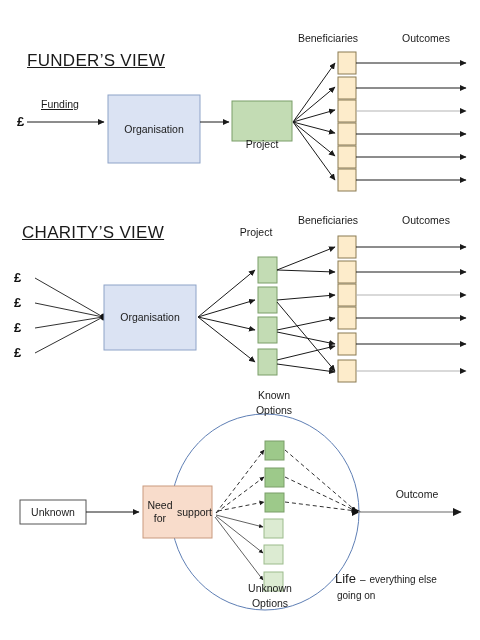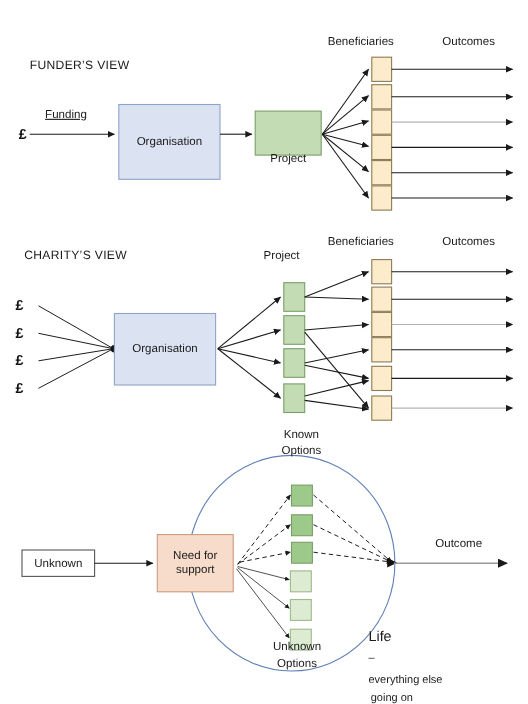--- a/index.html
+++ b/index.html
@@ -1,21 +1,21 @@
 <!DOCTYPE html>
 <html><head>
 <meta charset="utf-8">
 <style>
   html,body{margin:0;padding:0;background:#ffffff;}
   body{width:480px;height:640px;position:relative;overflow:hidden;
        font-family:"Liberation Sans","DejaVu Sans",sans-serif;color:#1a1a1a;}
   #root{position:absolute;left:0;top:0;width:480px;height:640px;}
   svg.layer{position:absolute;left:0;top:0;width:480px;height:640px;overflow:visible;}
-  .view-title{position:absolute;font-size:11px;letter-spacing:.3px;
-              white-space:nowrap;line-height:15px;}
+  .view-title{position:absolute;font-size:17px;letter-spacing:.3px;
+              text-decoration:underline;white-space:nowrap;line-height:15px;}
   .col-label{position:absolute;font-size:10.5px;white-space:nowrap;color:#1a1a1a;text-align:center;}
   .pound{position:absolute;font-size:13px;font-weight:bold;color:#111;}
   .boxtext{position:absolute;font-size:10.5px;color:#1a1a1a;text-align:center;
            display:flex;align-items:center;justify-content:center;line-height:13px;}
   .life-line{position:absolute;white-space:nowrap;}
   .life-big{font-size:13px;}
   .life-small{font-size:10px;}
 </style>
 </head>
 <body>
@@ -185,36 +185,36 @@
   <div class="col-label" style="left:229px;top:226px;width:54px;">Project</div>
   <div class="col-label" style="left:296px;top:214px;width:64px;">Beneficiaries</div>
   <div class="col-label" style="left:396px;top:214px;width:60px;">Outcomes</div>
   <div class="pound" style="left:14px;top:270px;">£</div>
   <div class="pound" style="left:14px;top:295px;">£</div>
   <div class="pound" style="left:14px;top:320px;">£</div>
   <div class="pound" style="left:14px;top:345px;">£</div>
   <div class="boxtext" style="left:104px;top:285px;width:92px;height:65px;">Organisation</div>
 
   <div class="boxtext" style="left:20px;top:500px;width:66px;height:24px;">Unknown</div>
-  <div class="boxtext" style="left:143px;top:486px;width:69px;height:52px;flex-direction:column;">
+  <div class="boxtext" style="left:143px;top:486px;width:69px;height:52px;flex-direction:row;">
     <span>Need for</span>
     <span>support</span>
   </div>
   <div class="col-label" style="left:228px;top:388px;width:92px;line-height:15px;">
     <div>Known</div>
     <div>Options</div>
   </div>
   <div class="col-label" style="left:220px;top:581px;width:100px;line-height:15px;">
     <div>Unknown</div>
     <div>Options</div>
   </div>
   <div class="col-label" style="left:387px;top:488px;width:60px;">Outcome</div>
 
   <div class="life-line" style="left:335px;top:571px;width:140px;line-height:16px;">
-    <div style="display:flex;align-items:baseline;gap:4px;flex-direction:column;">
+    <div style="display:flex;align-items:baseline;gap:4px;">
       <span class="life-big">Life</span>
       <span class="life-small">–</span>
       <span class="life-small">everything else</span>
     </div>
     <div class="life-small" style="padding-left:2px;">going on</div>
   </div>
 
 </div>
 
 </body></html>

